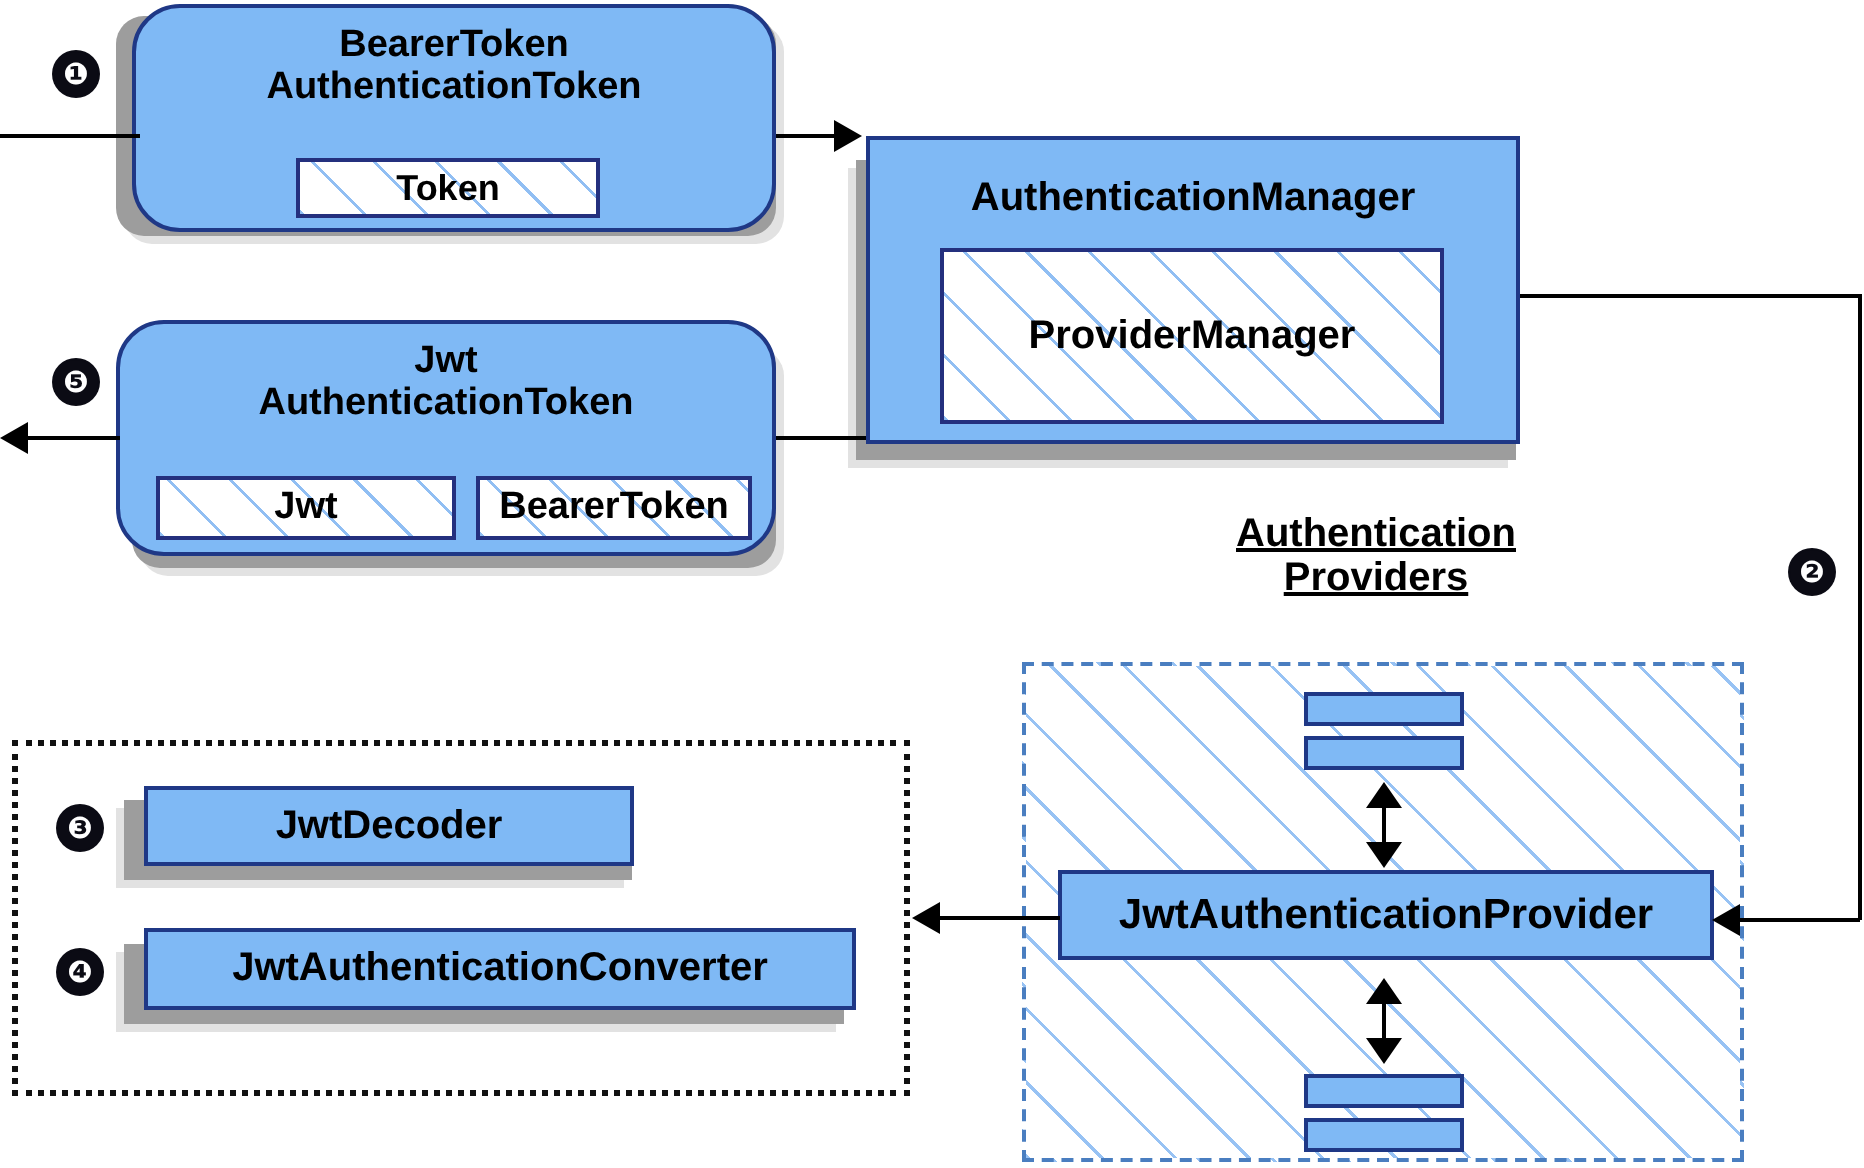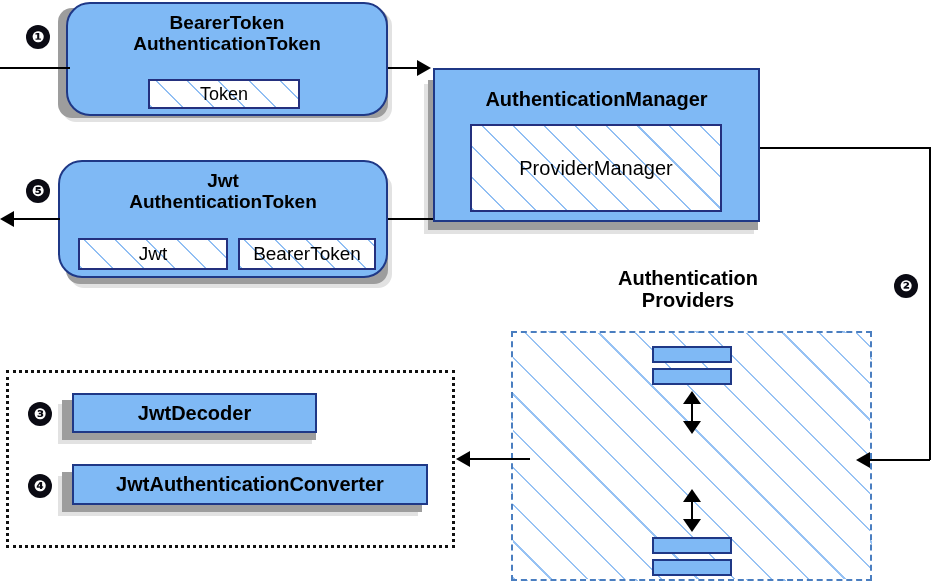--- a/index.html
+++ b/index.html
@@ -55,21 +55,21 @@
     background-color: #ffffff;
     background-image: repeating-linear-gradient(
         45deg,
         rgba(125,179,241,0.85) 0px,
         rgba(125,179,241,0.85) 1.5px,
         rgba(255,255,255,0) 1.5px,
         rgba(255,255,255,0) 22px);
     display: flex;
     align-items: center;
     justify-content: center;
-    font-weight: normal;
+    font-weight: bold;
     color: #000;
     z-index: 6;
   }
 
   
   .hatch-box {
     position: absolute;
     box-sizing: border-box;
     border: 2px dashed #4a7ec0;
     background-color: #ffffff;
@@ -198,36 +198,39 @@
 
   <div class="shadow2" style="left:424px; top:84px; width:330px; height:150px;"></div>
   <div class="shadow" style="left:428px; top:80px; width:330px; height:150px;"></div>
   <div class="node" style="left:433px; top:68px; width:327px; height:154px; flex-direction:column; justify-content:flex-start; padding-top:18px; font-size:20px;">
     <div>AuthenticationManager</div>
   </div>
   <div class="hatch-field" style="left:470px; top:124px; width:252px; height:88px; font-size:20px;">
     <span>ProviderManager</span>
   </div>
 
-  <div class="caption" style="left:568px; top:267px; width:240px; font-size:20px;">
+  <div class="caption" style="left:568px; top:256px; width:240px; font-size:20px;text-decoration:underline;">
     <div>Authentication</div>
     <div>Providers</div>
   </div>
 
   <div class="hatch-box" style="left:511px; top:331px; width:361px; height:250px;"></div>
 
   <div class="bar" style="left:652px; top:346px; width:80px; height:17px;"></div>
   <div class="bar" style="left:652px; top:368px; width:80px; height:17px;"></div>
 
   <div class="arrow arrow-up" style="left:683px; top:391px;"></div>
   <div class="vline" style="left:691px; top:395px; height:32px;"></div>
   <div class="arrow arrow-down" style="left:683px; top:421px;"></div>
 
   <div class="shadow2" style="left:521px; top:447px; width:328px; height:45px;"></div>
   <div class="shadow" style="left:525px; top:443px; width:328px; height:45px;"></div>
+  <div class="node" style="left:529px; top:435px; width:328px; height:45px; font-size:21px;">
+    <span>JwtAuthenticationProvider</span>
+  </div>
 
   <div class="arrow arrow-up" style="left:683px; top:489px;"></div>
   <div class="vline" style="left:691px; top:493px; height:32px;"></div>
   <div class="arrow arrow-down" style="left:683px; top:519px;"></div>
 
   <div class="bar" style="left:652px; top:537px; width:80px; height:17px;"></div>
   <div class="bar" style="left:652px; top:559px; width:80px; height:17px;"></div>
 
   <div class="dotted-box" style="left:6px; top:370px; width:449px; height:178px;"></div>
 

